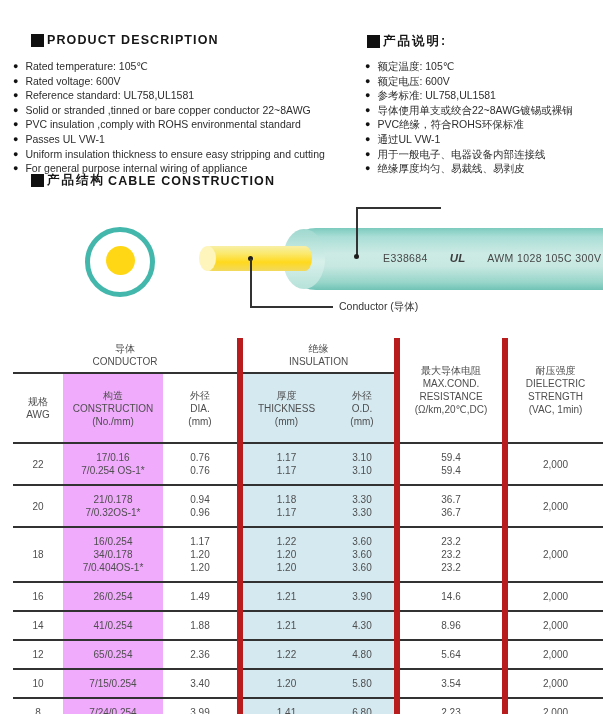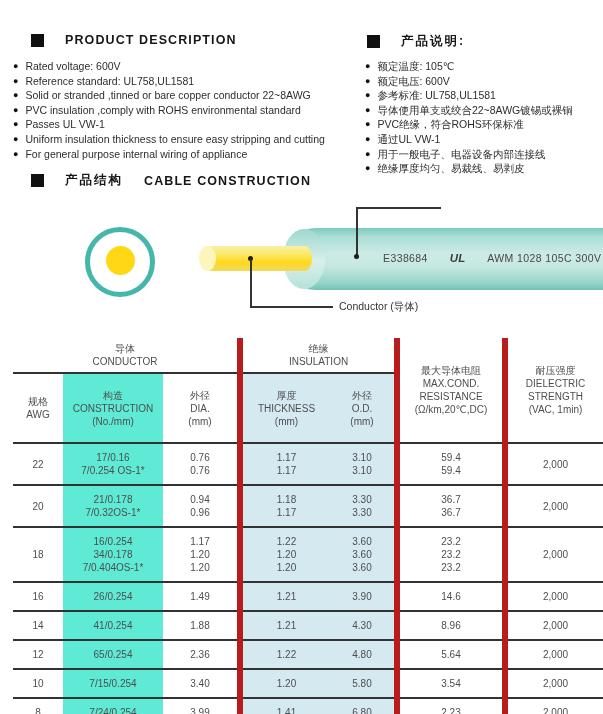--- a/index.html
+++ b/index.html
@@ -1,20 +1,20 @@
 <!DOCTYPE html>
 <html><head>
 <meta charset="utf-8">
 <style>
   html,body{margin:0;padding:0;background:#ffffff;}
   .page{position:relative;width:603px;height:714px;background:#fff;overflow:hidden;
         font-family:"Liberation Sans","DejaVu Sans",sans-serif;color:#2b2b2b;}
 
   
-  .section-title{position:absolute;display:flex;align-items:center;gap:21px;
+  .section-title{position:absolute;display:flex;align-items:center;gap:3px;
                  font-size:12.5px;font-weight:600;letter-spacing:1.1px;color:#161616;}
   .sq{width:13px;height:13px;background:#101010;flex:0 0 auto;}
   .section-title .zh{letter-spacing:2px;}
 
   
   ul.bullets{position:absolute;margin:0;padding:0;list-style:none;}
   ul.bullets li{font-size:10.5px;line-height:13.6px;white-space:nowrap;color:#2d2d2d;}
   ul.bullets li::before{content:"●";font-size:9px;margin-right:7px;position:relative;top:-1px;color:#111;}
 
   
@@ -45,33 +45,34 @@
 
   
   table.spec{position:absolute;left:13px;top:338px;width:590px;border-collapse:collapse;
              table-layout:fixed;font-size:10px;color:#4e4e4e;}
   table.spec th,table.spec td{padding:7px 2px;text-align:center;vertical-align:middle;
              white-space:pre-line;line-height:13px;font-weight:normal;}
   table.spec thead tr.group-row th{height:30px;padding:2px;}
   table.spec thead tr.col-row th{height:54px;}
   .bB{border-bottom:2px solid #323232;}
   .bL{border-left:6px solid #b91c1c;}
-  .yellow{background:#5eead4;}
+  .yellow{background:#f0abfc;}
   .blue{background:#d5e9f1;}
 </style>
 </head>
 <body>
 
 <div class="page">
 
   <div class="section-title" style="left:31px;top:33px;">
     <span class="sq"></span>
     <span>PRODUCT DESCRIPTION</span>
   </div>
   <ul class="bullets" id="list-en" style="left:13px;top:60px;width:348px;">
+      <li>Rated temperature: 105℃</li>
       <li>Rated voltage: 600V</li>
       <li>Reference standard: UL758,UL1581</li>
       <li>Solid or stranded ,tinned or bare copper conductor 22~8AWG</li>
       <li>PVC insulation ,comply with ROHS environmental standard</li>
       <li>Passes UL VW-1</li>
       <li>Uniform insulation thickness to ensure easy stripping and cutting</li>
       <li>For general purpose internal wiring of appliance</li>
     </ul>
 
   <div class="section-title" style="left:367px;top:33px;">

